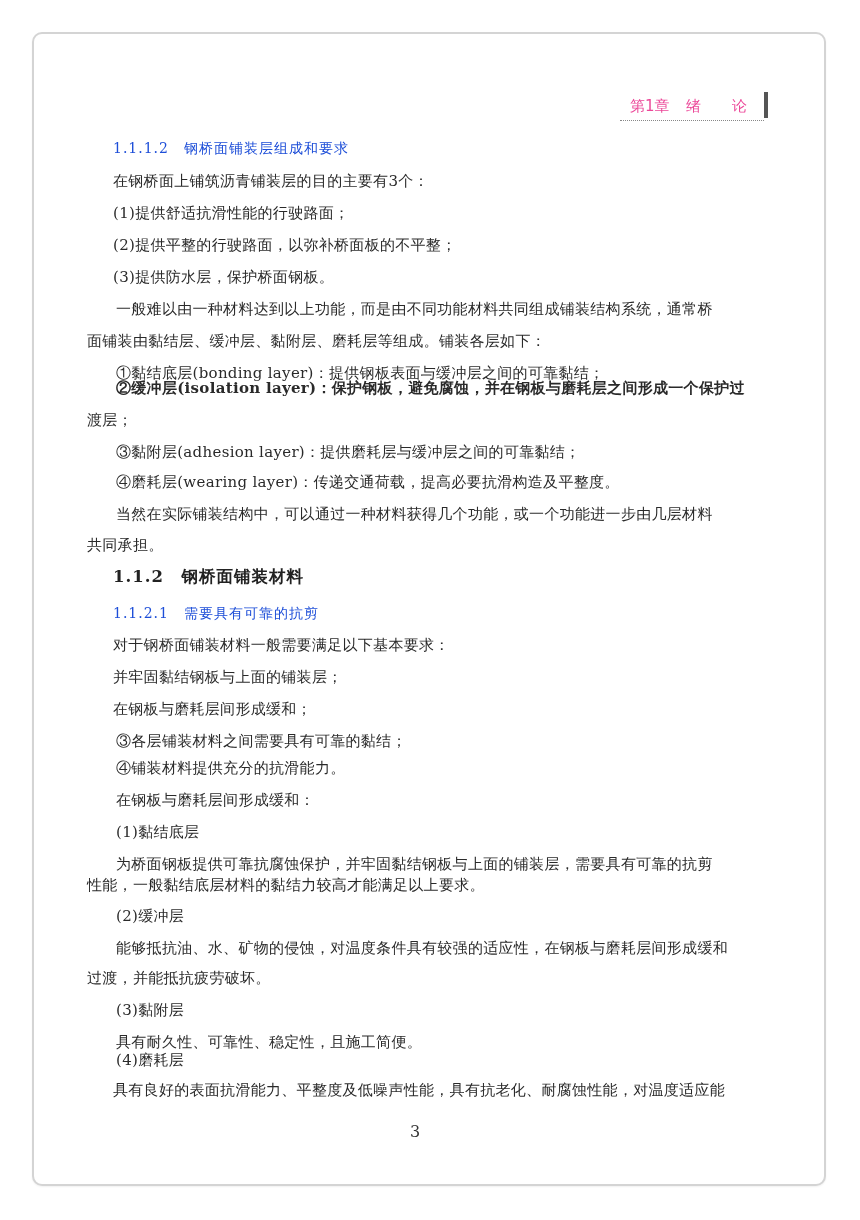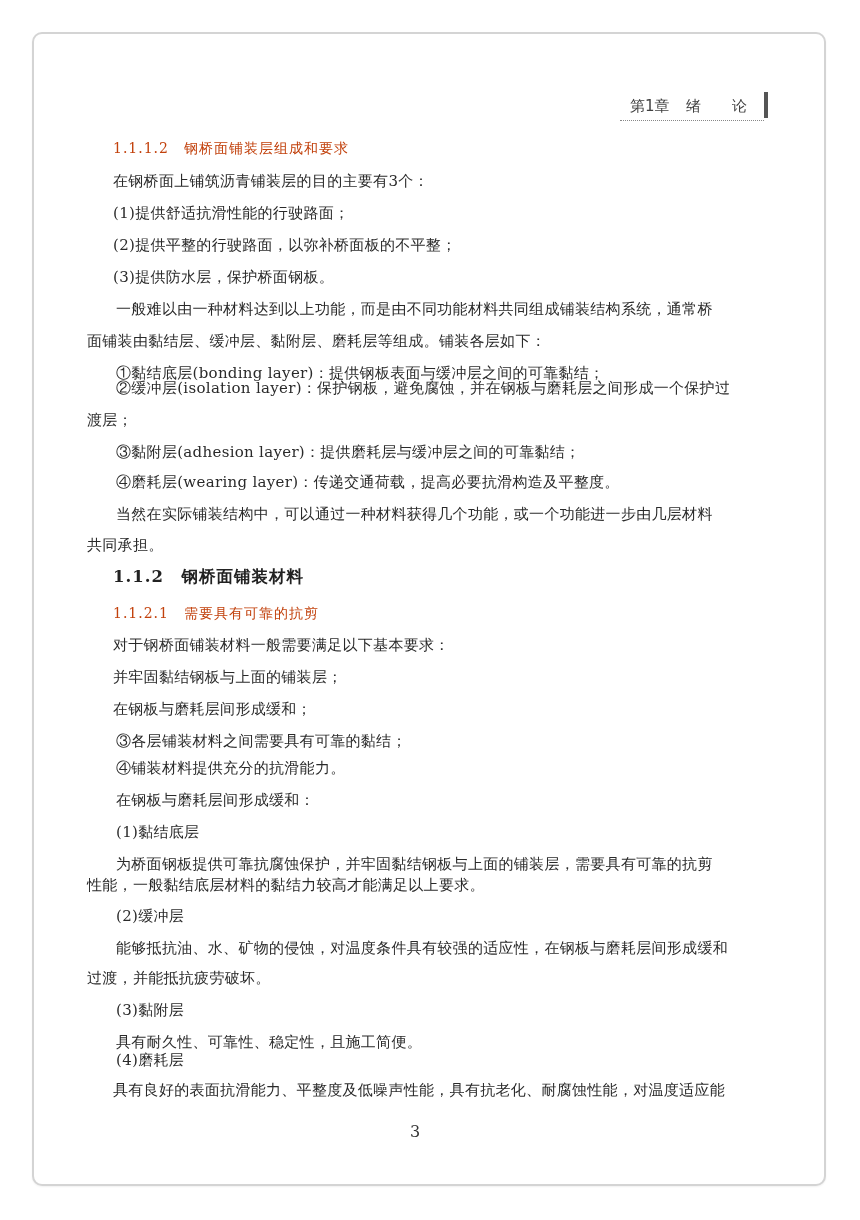--- a/index.html
+++ b/index.html
@@ -7,29 +7,29 @@
     width:860px; height:1220px; background:#ffffff; position:relative; overflow:hidden;
     font-family: "DejaVu Serif", "Liberation Serif", serif; color:#2a2a2a;
   }
   .page {
     position:absolute; left:32px; top:32px; width:794px; height:1154px;
     border:2px solid #d4d4d4; border-radius:10px; box-sizing:border-box;
     box-shadow: 0 1px 2px rgba(0,0,0,0.06); background:#fff;
   }
   .running-head {
     position:absolute; left:620px; top:94px; width:144px; height:26px;
-    border-bottom:1px dotted #888; font-size:15px; color:#404040;
+    border-bottom:1px dotted #888; font-size:15px; color:#ec4899;
     font-family: "DejaVu Sans", "Liberation Sans", sans-serif;
   }
   .running-head .ch { position:absolute; left:10px; top:3px; }
   .running-head .t1 { position:absolute; left:66px; top:3px; }
   .running-head .t2 { position:absolute; left:112px; top:3px; }
   .running-head .bar { position:absolute; right:-4px; top:-2px; width:4px; height:26px; background:#555; }
   .line { position:absolute; left:113px; font-size:15px; white-space:nowrap; line-height:20px; letter-spacing:0.3px; }
-  .h3 { font-size:14px; color:#c2410c; letter-spacing:1px; }
+  .h3 { font-size:14px; color:#1d4ed8; letter-spacing:1px; }
   .h2 { font-size:16.5px; color:#222; letter-spacing:1px; }
   .pagenum { position:absolute; left:410px; top:1122px; font-size:16px; color:#333; }
 </style>
 </head>
 <body>
 
 <div class="page"></div>
 
 <div class="running-head">
   <span class="ch">第1章</span>
@@ -39,21 +39,21 @@
 </div>
 
 <div class="line h3" style="top:138px;">1.1.1.2　钢桥面铺装层组成和要求</div>
 <div class="line" style="top:171px;">在钢桥面上铺筑沥青铺装层的目的主要有3个：</div>
 <div class="line" style="top:203px;">(1)提供舒适抗滑性能的行驶路面；</div>
 <div class="line" style="top:235px;">(2)提供平整的行驶路面，以弥补桥面板的不平整；</div>
 <div class="line" style="top:267px;">(3)提供防水层，保护桥面钢板。</div>
 <div class="line" style="top:299px; left:116px;">一般难以由一种材料达到以上功能，而是由不同功能材料共同组成铺装结构系统，通常桥</div>
 <div class="line" style="top:331px; left:87px;">面铺装由黏结层、缓冲层、黏附层、磨耗层等组成。铺装各层如下：</div>
 <div class="line" style="top:363px; left:116px;">①黏结底层(bonding layer)：提供钢板表面与缓冲层之间的可靠黏结；</div>
-<div class="line" style="top:378px; left:116px;">②缓冲层(isolation layer)：保护钢板，避免腐蚀，并在钢板与磨耗层之间形成一个保护过</div>
+<div class="line" style="top:378px; left:116px;font-weight:bold;">②缓冲层(isolation layer)：保护钢板，避免腐蚀，并在钢板与磨耗层之间形成一个保护过</div>
 <div class="line" style="top:410px; left:87px;">渡层；</div>
 <div class="line" style="top:442px; left:116px;">③黏附层(adhesion layer)：提供磨耗层与缓冲层之间的可靠黏结；</div>
 <div class="line" style="top:472px; left:116px;">④磨耗层(wearing layer)：传递交通荷载，提高必要抗滑构造及平整度。</div>
 <div class="line" style="top:504px; left:116px;">当然在实际铺装结构中，可以通过一种材料获得几个功能，或一个功能进一步由几层材料</div>
 <div class="line" style="top:535px; left:87px;">共同承担。</div>
 
 <div class="line h2" style="top:567px;font-weight:bold;">1.1.2　钢桥面铺装材料</div>
 <div class="line h3" style="top:603px;">1.1.2.1　需要具有可靠的抗剪</div>
 <div class="line" style="top:635px;">对于钢桥面铺装材料一般需要满足以下基本要求：</div>
 <div class="line" style="top:667px;">并牢固黏结钢板与上面的铺装层；</div>

